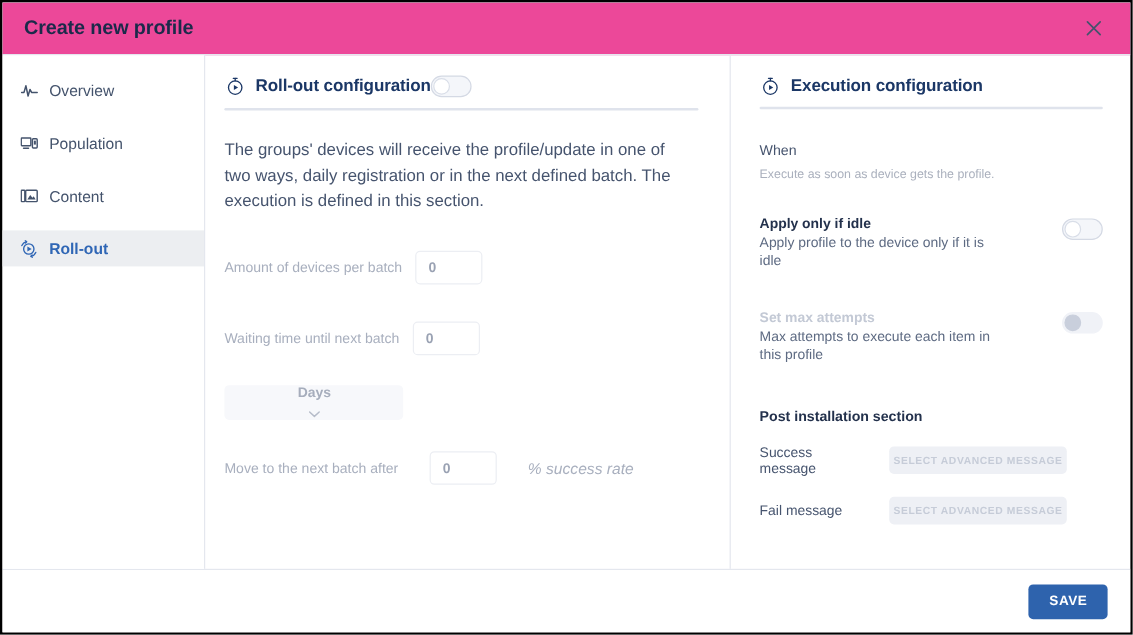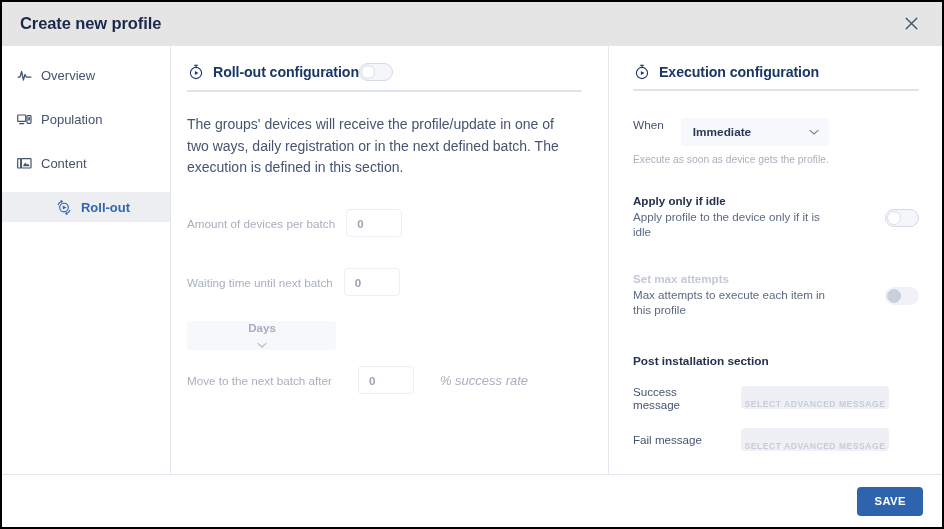--- a/index.html
+++ b/index.html
@@ -23,21 +23,21 @@
 
   
   .titlebar {
     height: 44px;
     box-sizing: border-box;
     display: flex;
     align-items: center;
     justify-content: space-between;
     padding: 0 20px 0 18px;
     border-bottom: 1px solid #e4e7ee;
-    background: #e5e5e5;
+    background: #ec4899;
   }
   .dialog-title {
     font-size: 16.5px;
     font-weight: bold;
     color: #1b2a4a;
     letter-spacing: -0.1px;
   }
   .close-btn {
     width: 22px;
     height: 22px;
@@ -177,21 +177,21 @@
     width: 388px;
   }
   .field-row {
     display: flex;
     align-items: center;
     gap: 11px;
   }
   .r1 { margin-top: 30px; }
   .r2 { margin-top: 31px; }
   .r3 { margin-top: 25px; }
-  .r4 { margin-top: 16px; gap: 26px; }
+  .r4 { margin-top: 26px; gap: 26px; }
   .field-label {
     font-size: 11.7px;
     color: #a8afbe;
     white-space: nowrap;
   }
   .num-input {
     width: 56px;
     height: 28px;
     box-sizing: border-box;
     border: 1px solid #eceef3;
@@ -257,21 +257,21 @@
     cursor: pointer;
   }
   .when-hint {
     margin-top: 8px;
     margin-left: 0px;
     font-size: 10.3px;
     color: #aab0bd;
   }
   .opt-row {
     display: flex;
-    align-items: center;
+    align-items: flex-start;
     justify-content: space-between;
     gap: 28px;
   }
   .opt-row.o1 { margin-top: 27px; }
   .opt-row.o2 { margin-top: 30px; }
   .opt-title {
     font-size: 11.6px;
     font-weight: bold;
     color: #23314c;
     line-height: 1.35;
@@ -310,21 +310,21 @@
     color: #46546e;
     width: 94px;
   }
   .msg-btn {
     width: 148px;
     height: 23px;
     box-sizing: border-box;
     background: #eef0f5;
     border-radius: 4px;
     display: flex;
-    align-items: flex-end;
+    align-items: center;
     justify-content: center;
     font-size: 8.6px;
     font-weight: bold;
     letter-spacing: 0.5px;
     color: #c6ccd8;
     cursor: pointer;
   }
 
   
   .footer {
@@ -398,21 +398,21 @@
         <span class="nav-ico">
           <svg width="15" height="13" viewBox="0 0 15 13" aria-hidden="true">
             <rect x="0.7" y="1.6" width="3" height="9.4" rx="0.6" fill="none" stroke="#44536c" stroke-width="1.2"></rect>
             <rect x="4.4" y="1.6" width="9.6" height="9.4" rx="0.8" fill="none" stroke="#44536c" stroke-width="1.2"></rect>
             <path d="M5.8 9.3 L8.2 5.6 L10 7.8 L11.1 6.6 L12.7 9.3 Z" fill="#44536c"></path>
           </svg>
         </span>
         <span class="nav-label">Content</span>
       </div>
 
-      <div class="nav-item active spaced" style="margin-top:14px;justify-content:center;">
+      <div class="nav-item active spaced" style="margin-top:14px;">
         <span class="nav-ico">
           <svg width="16" height="15" viewBox="0 0 16 15" aria-hidden="true">
             <circle cx="8" cy="7.5" r="4.3" fill="none" stroke="#2f66b5" stroke-width="1.15"></circle>
             <path d="M6.8 5.4 L10.4 7.5 L6.8 9.6 Z" fill="#2f66b5"></path>
             <path d="M2.2 4.6 A6 6 0 0 1 6 1.3" fill="none" stroke="#2f66b5" stroke-width="1.15" stroke-linecap="round"></path>
             <path d="M13.8 10.4 A6 6 0 0 1 10 13.7" fill="none" stroke="#2f66b5" stroke-width="1.15" stroke-linecap="round"></path>
             <path d="M5.1 0.6 L6.3 1.4 L5.2 2.5" fill="none" stroke="#2f66b5" stroke-width="1.05" stroke-linecap="round" stroke-linejoin="round"></path>
             <path d="M10.9 14.4 L9.7 13.6 L10.8 12.5" fill="none" stroke="#2f66b5" stroke-width="1.05" stroke-linecap="round" stroke-linejoin="round"></path>
           </svg>
         </span>
@@ -490,28 +490,20 @@
               <path d="M8 1.4 V3.4" stroke="#1b3766" stroke-width="1.1" stroke-linecap="round"></path>
             </svg>
           </span>
           <span class="section-title">Execution configuration</span>
         </div>
       </div>
       <div class="section-rule right-rule"></div>
 
       <div class="when-row">
         <span class="when-label">When</span>
-        <div class="when-select">
-          <span>Immediate</span>
-          <span class="chev">
-            <svg width="10" height="7" viewBox="0 0 10 7" aria-hidden="true">
-              <path d="M1 1.4 L5 5 L9 1.4" fill="none" stroke="#7d889b" stroke-width="1.2" stroke-linecap="round" stroke-linejoin="round"></path>
-            </svg>
-          </span>
-        </div>
       </div>
       <div class="when-hint">Execute as soon as device gets the profile.</div>
 
       <div class="opt-row o1">
         <div class="opt-texts">
           <div class="opt-title">Apply only if idle</div>
           <div class="opt-sub">Apply profile to the device only if it is idle</div>
         </div>
         <div class="toggle">
           <span class="knob"></span>

